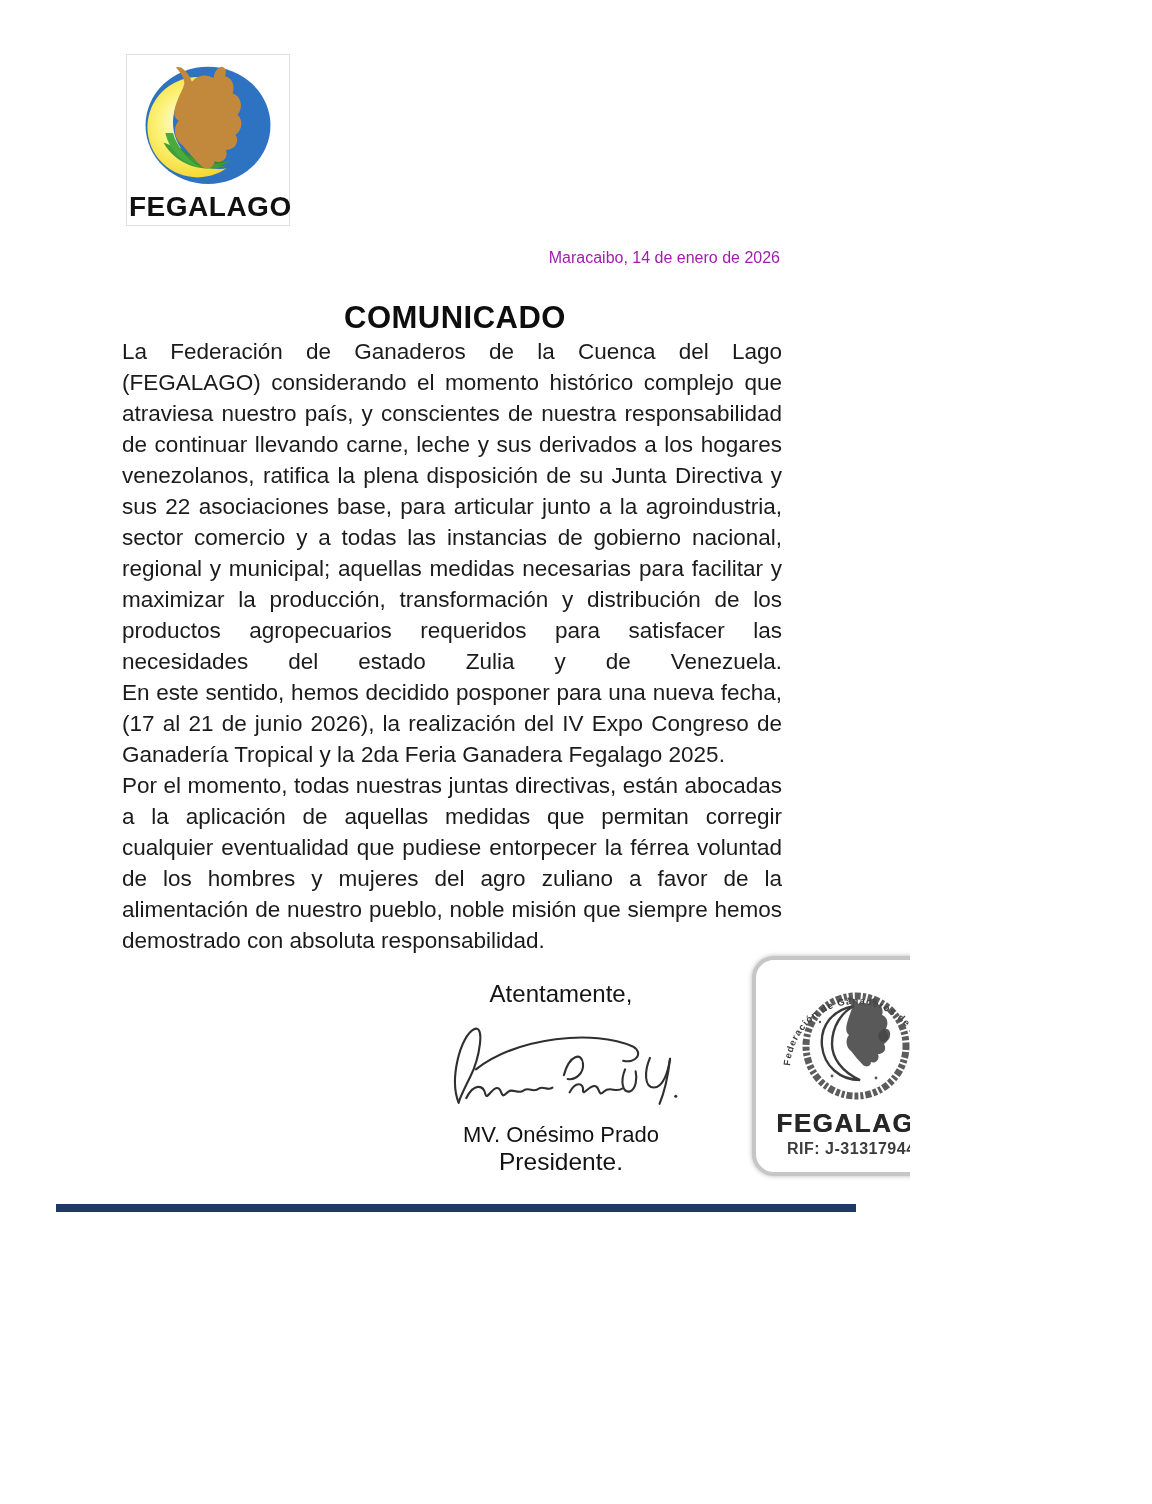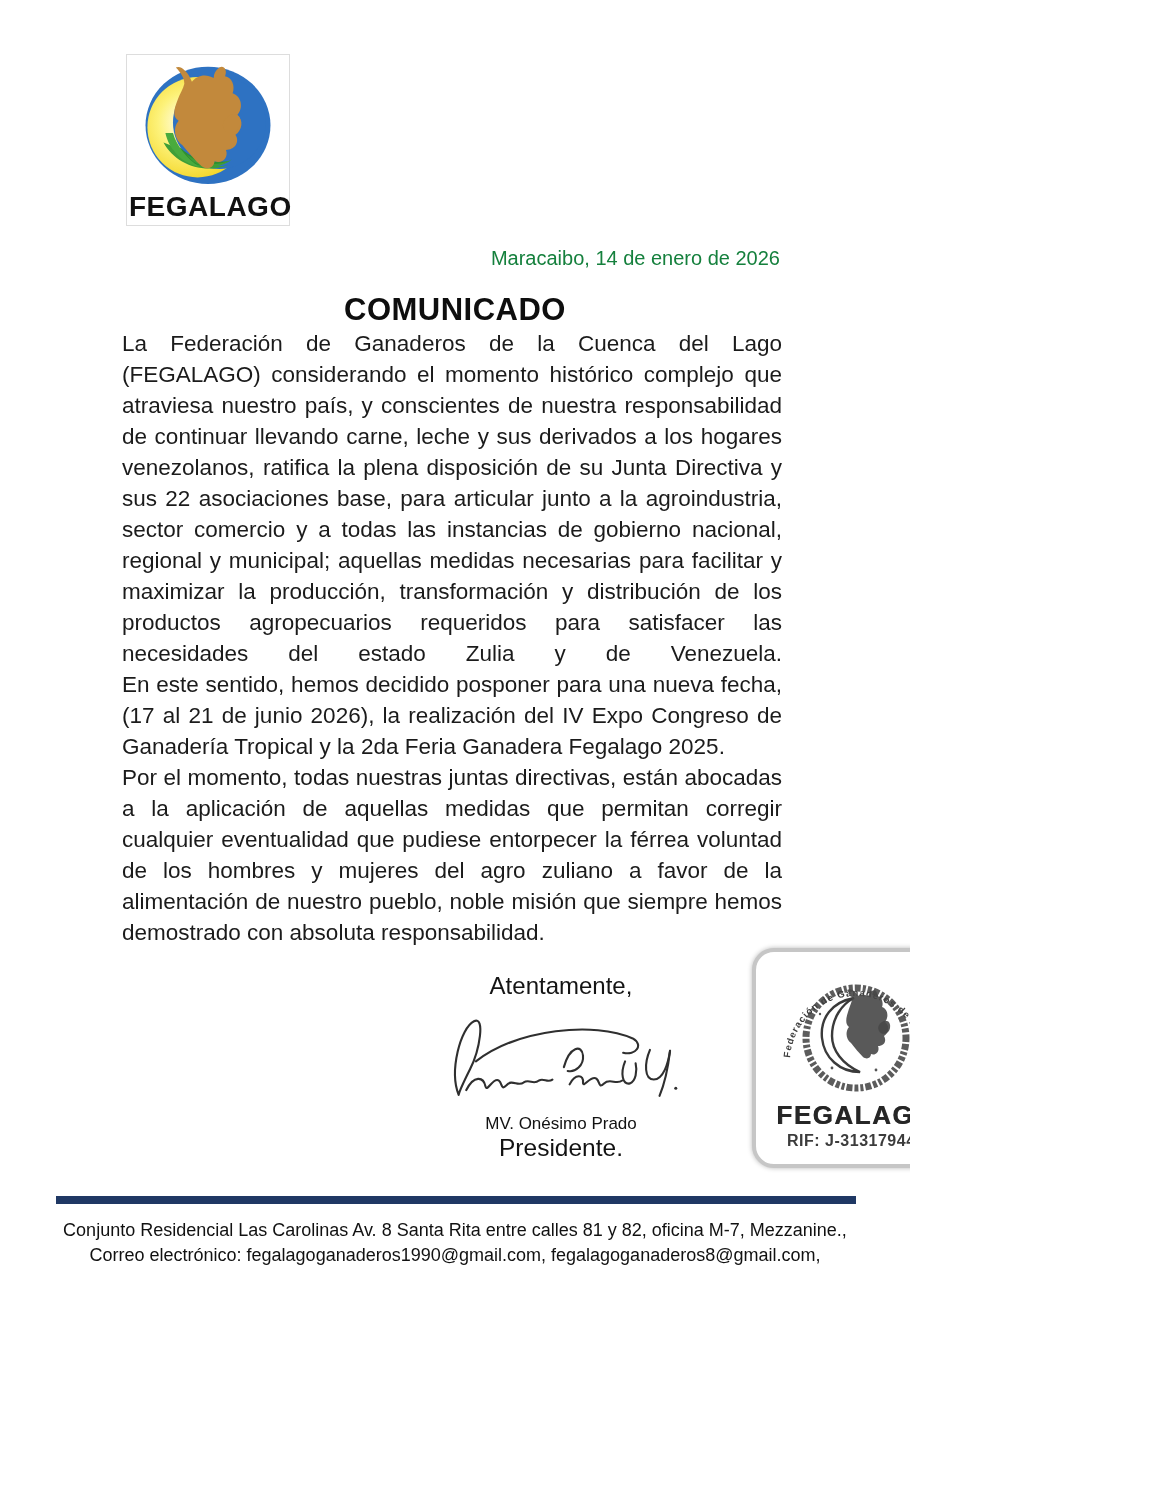--- a/index.html
+++ b/index.html
@@ -17,40 +17,40 @@
     padding:4px 2px 2px;background:#fff;border:1px solid #ddd;
     text-align:center;
   }
   .logo-word{
     font-size:28px;font-weight:700;letter-spacing:.5px;color:#111;
     margin-top:0px;
   }
   
   .dateline{
     padding:244px 130px 0 4px;text-align:right;
-    font-size:20px;line-height:28px;color:#15803d;
+    font-size:16px;line-height:28px;color:#a21caf;
   }
   .title{
-    margin:20px 0 0;text-align:center;
+    margin:28px 0 0;text-align:center;
     font-size:31px;font-weight:700;letter-spacing:.5px;color:#0e0e0e;
   }
   p.body{
     margin:0 128px 0 122px;
     font-size:22.5px;line-height:31px;
     text-align:justify;color:#1b1b1b;
   }
   .just-all{text-align-last:justify;}
   .p1{margin-top:30px;} .p2{margin-top:35px;}
   .p3{margin-top:27px;} .p4{margin-top:17px;}
   
   .sig-section{position:relative;margin-top:8px;height:232px;}
   .sig-col{position:absolute;left:396px;top:16px;width:330px;text-align:center;}
   .closing{font-size:24px;color:#141414;}
   .signature-svg{display:block;margin:4px auto 0;}
-  .signer-name{font-size:17px;margin-top:0px;color:#121212;}
+  .signer-name{font-size:22px;margin-top:0px;color:#121212;}
   .signer-title{font-size:24.5px;color:#121212;}
   
   .stamp{
     position:absolute;left:752px;top:-8px;width:200px;height:212px;
     border:4px solid #c6c6c6;border-radius:22px;background:#fff;
     box-shadow:0 0 5px rgba(0,0,0,.28);text-align:center;
   }
   .stamp-word{
     font-size:26px;font-weight:800;letter-spacing:1.5px;color:#262626;
     margin-top:-6px;text-shadow:.5px 0 0 #444;
@@ -140,18 +140,14 @@
         <circle cx="60" cy="116" r="1.4" fill="#555"></circle>
         <circle cx="104" cy="118" r="1.4" fill="#555"></circle>
         <circle cx="48" cy="62" r="1.2" fill="#555"></circle>
       </svg>
       <div class="stamp-word">FEGALAGO</div>
       <div class="stamp-rif">RIF: J-313179442</div>
     </div>
   </div>
 
   <div class="rule"></div>
-  <div class="footer">
-    <div>Conjunto Residencial Las Carolinas Av. 8 Santa Rita entre calles 81 y 82, oficina M-7, Mezzanine.,</div>
-    <div>Correo electrónico: fegalagoganaderos1990@gmail.com,  fegalagoganaderos8@gmail.com,</div>
-  </div>
 
 </div>
 
 </body></html>

